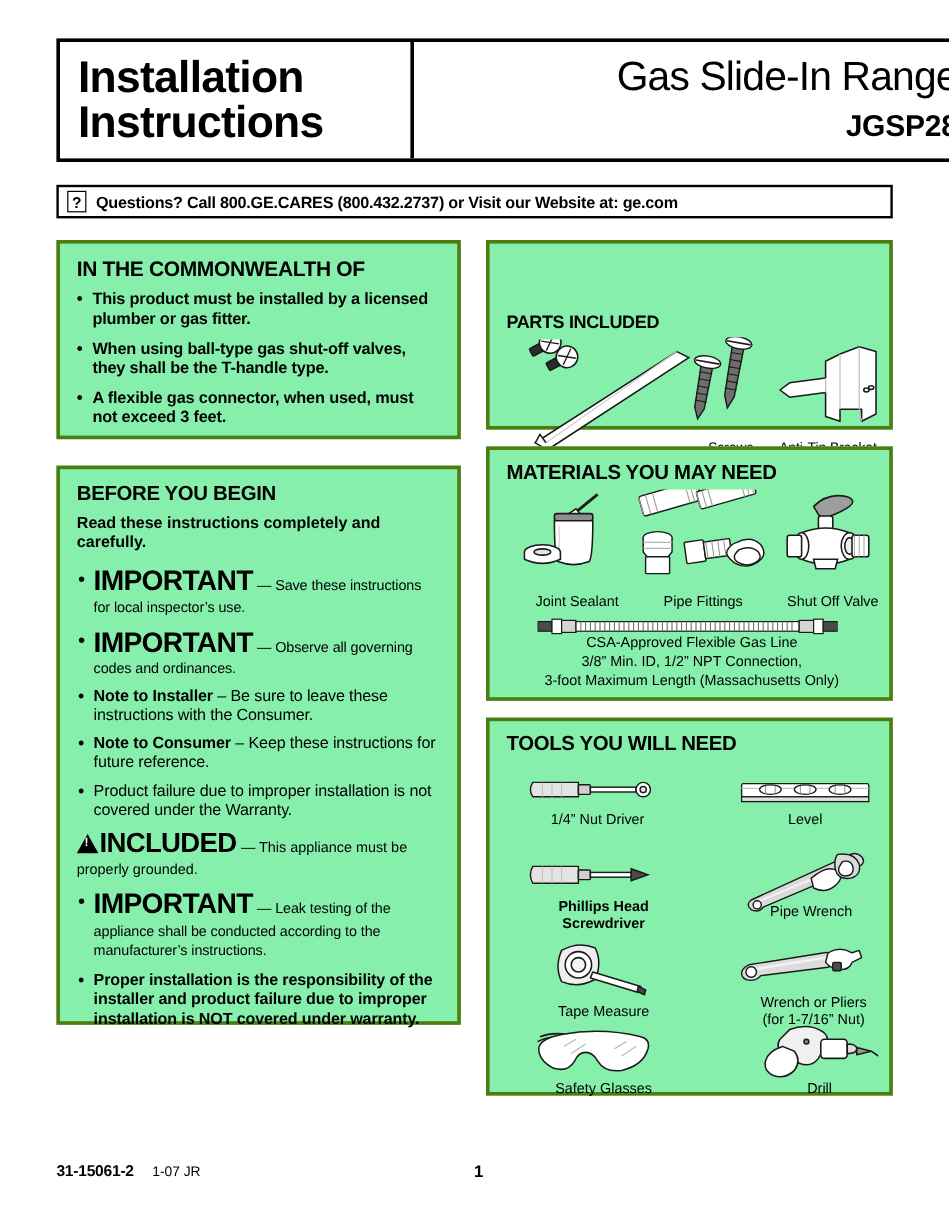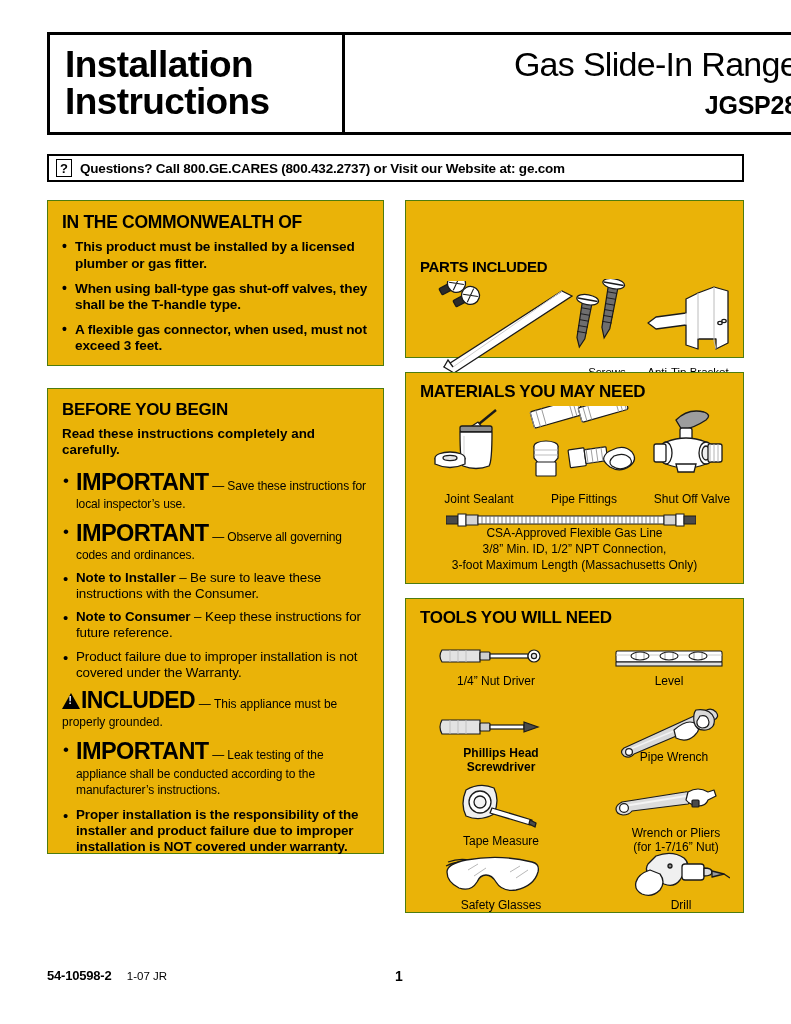--- a/index.html
+++ b/index.html
@@ -44,21 +44,21 @@
     display:flex;align-items:center;padding-left:7px;
   }
   .qmark{
     width:16px;height:18px;border:1.6px solid #000;box-sizing:border-box;
     display:flex;align-items:center;justify-content:center;
     font-size:13px;font-weight:bold;line-height:1;margin-right:8px;
   }
   .qtext{font-size:13.5px;font-weight:bold;letter-spacing:-0.2px;}
 
   
-  .box{position:absolute;border:1px solid #4d7c0f;box-sizing:border-box;background:#eab308;}
+  .box{position:absolute;border:3px solid #4d7c0f;box-sizing:border-box;background:#86efac;}
   .box-title{font-weight:bold;letter-spacing:-0.3px;}
 
   
   #ma-box{left:47px;top:200px;width:337px;height:166px;padding:11px 14px 0 14px;}
   #ma-box .box-title{font-size:17.5px;line-height:1.17;}
   .ma-list{margin:7px 0 0 0;padding:0;list-style:none;}
   .ma-list li{
     font-size:13.6px;font-weight:bold;line-height:1.22;margin-bottom:8px;
     padding-left:13px;position:relative;letter-spacing:-0.15px;
   }
@@ -466,18 +466,18 @@
         </g>
       </svg>
       <div class="cap" style="left:206px;top:268px;width:110px;font-size:12px;">
         <span>Drill</span>
       </div>
 
     </div>
   </div>
 
   <div class="footer">
-    <span class="f-code">54-10598-2</span>
+    <span class="f-code">31-15061-2</span>
     <span class="f-rev">1-07 JR</span>
     <span class="f-page">1</span>
   </div>
 
 </div>
 
 </body></html>

